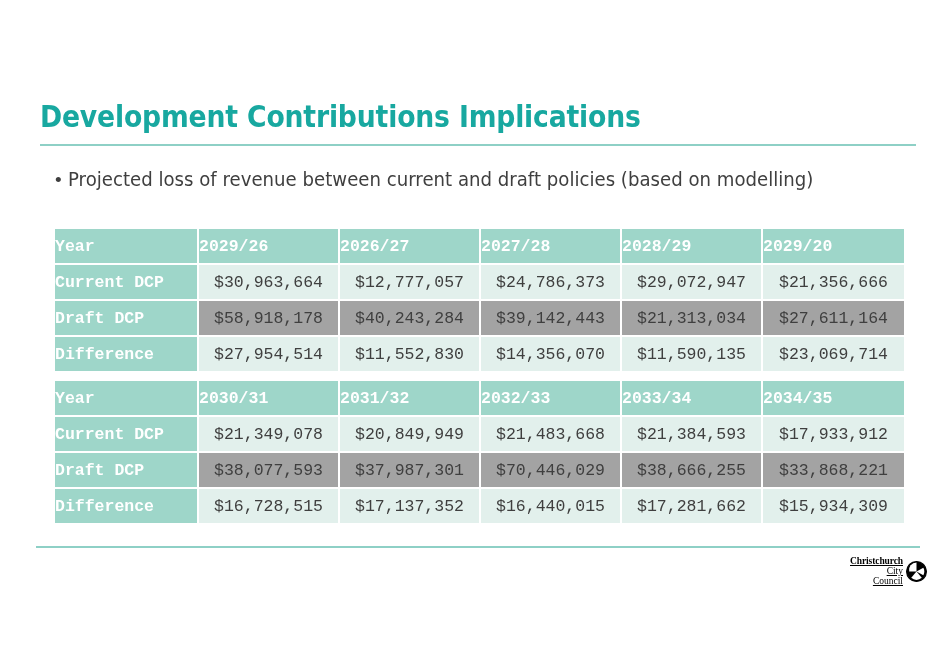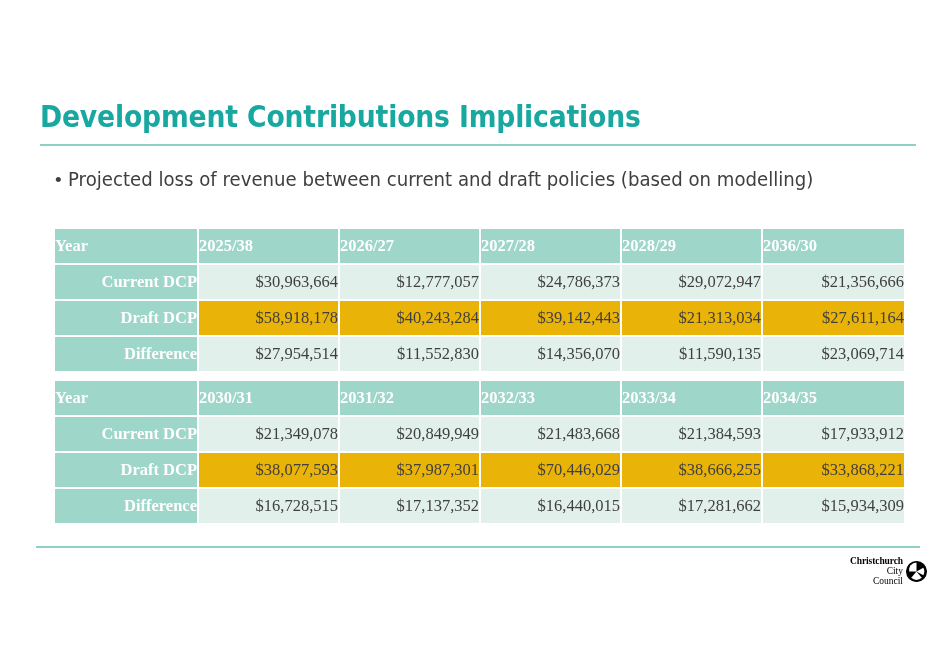--- a/index.html
+++ b/index.html
@@ -83,21 +83,21 @@
     table-layout: fixed;
   }
   #table-1 { top: 229px; }
   #table-2 { top: 381px; }
 
   .table td, .table th {
     padding: 0;
     margin: 13px;
     height: 34px;
     vertical-align: middle;
-    font-family: Liberation Serif, serif;
+    font-family: Liberation Mono, monospace;
   }
 
   col.c-label { width: 144px; }
   col.c-data  { width: 141px; }
 
   .hdr-label, .hdr-data {
     background: #9ed6c9;
     color: #ffffff;
     font-weight: bold;
     font-size: 16.5px;
@@ -109,36 +109,36 @@
   .hdr-data:last-child { border-right: none; }
 
   .row-label {
     background: #9ed6c9;
     color: #ffffff;
     font-weight: bold;
     font-size: 16.5px;
     border-right: 2px solid #ffffff;
     border-bottom: 2px solid #ffffff;
     padding-left: 11px;
-    text-align: right;
+    text-align: left;
     white-space: nowrap;
   }
   .cell {
     color: #3f3f3f;
     font-size: 16.5px;
     border-right: 2px solid #ffffff;
     border-bottom: 2px solid #ffffff;
     padding-left: 11px;
-    text-align: right;
+    text-align: center;
     white-space: nowrap;
   }
   .cell:last-child { border-right: none; }
 
   tr.shade-a .cell { background: #e2f0ec; }
-  tr.shade-b .cell { background: #eab308; }
+  tr.shade-b .cell { background: #a3a3a3; }
   tr.last .cell, tr.last .row-label { border-bottom: none; }
 
   
   .rule-bottom {
     position: absolute;
     left: 25px;
     top: 546px;
     width: 884px;
     height: 2px;
     background: #8ed0c6;
@@ -146,20 +146,21 @@
 
   .logo {
     position: absolute;
     left: 820px;
     top: 556px;
     width: 96px;
     height: 30px;
     display: flex;
     align-items: center;
     justify-content: flex-start;
+    text-decoration: underline;
   }
   .logo-text {
     text-align: right;
     color: #000000;
     font-family: "Liberation Serif", serif;
     line-height: 10px;
     margin-right: 3px;
   }
   .logo-line1 {
     font-size: 9.5px;
@@ -195,25 +196,25 @@
       <col class="c-label">
         <col class="c-data">
         <col class="c-data">
       <col class="c-data">
         <col class="c-data">
         <col class="c-data">
     </colgroup>
     <thead>
       <tr>
         <th class="hdr-label">Year</th>
-        <th class="hdr-data">2025/38</th>
+        <th class="hdr-data">2029/26</th>
         <th class="hdr-data">2026/27</th>
         <th class="hdr-data">2027/28</th>
         <th class="hdr-data">2028/29</th>
-        <th class="hdr-data">2036/30</th>
+        <th class="hdr-data">2029/20</th>
       </tr>
     </thead>
     <tbody>
       <tr class="shade-a">
         <td class="row-label">Current DCP</td>
         <td class="cell">$30,963,664</td>
         <td class="cell">$12,777,057</td>
         <td class="cell">$24,786,373</td>
         <td class="cell">$29,072,947</td>
         <td class="cell">$21,356,666</td>

